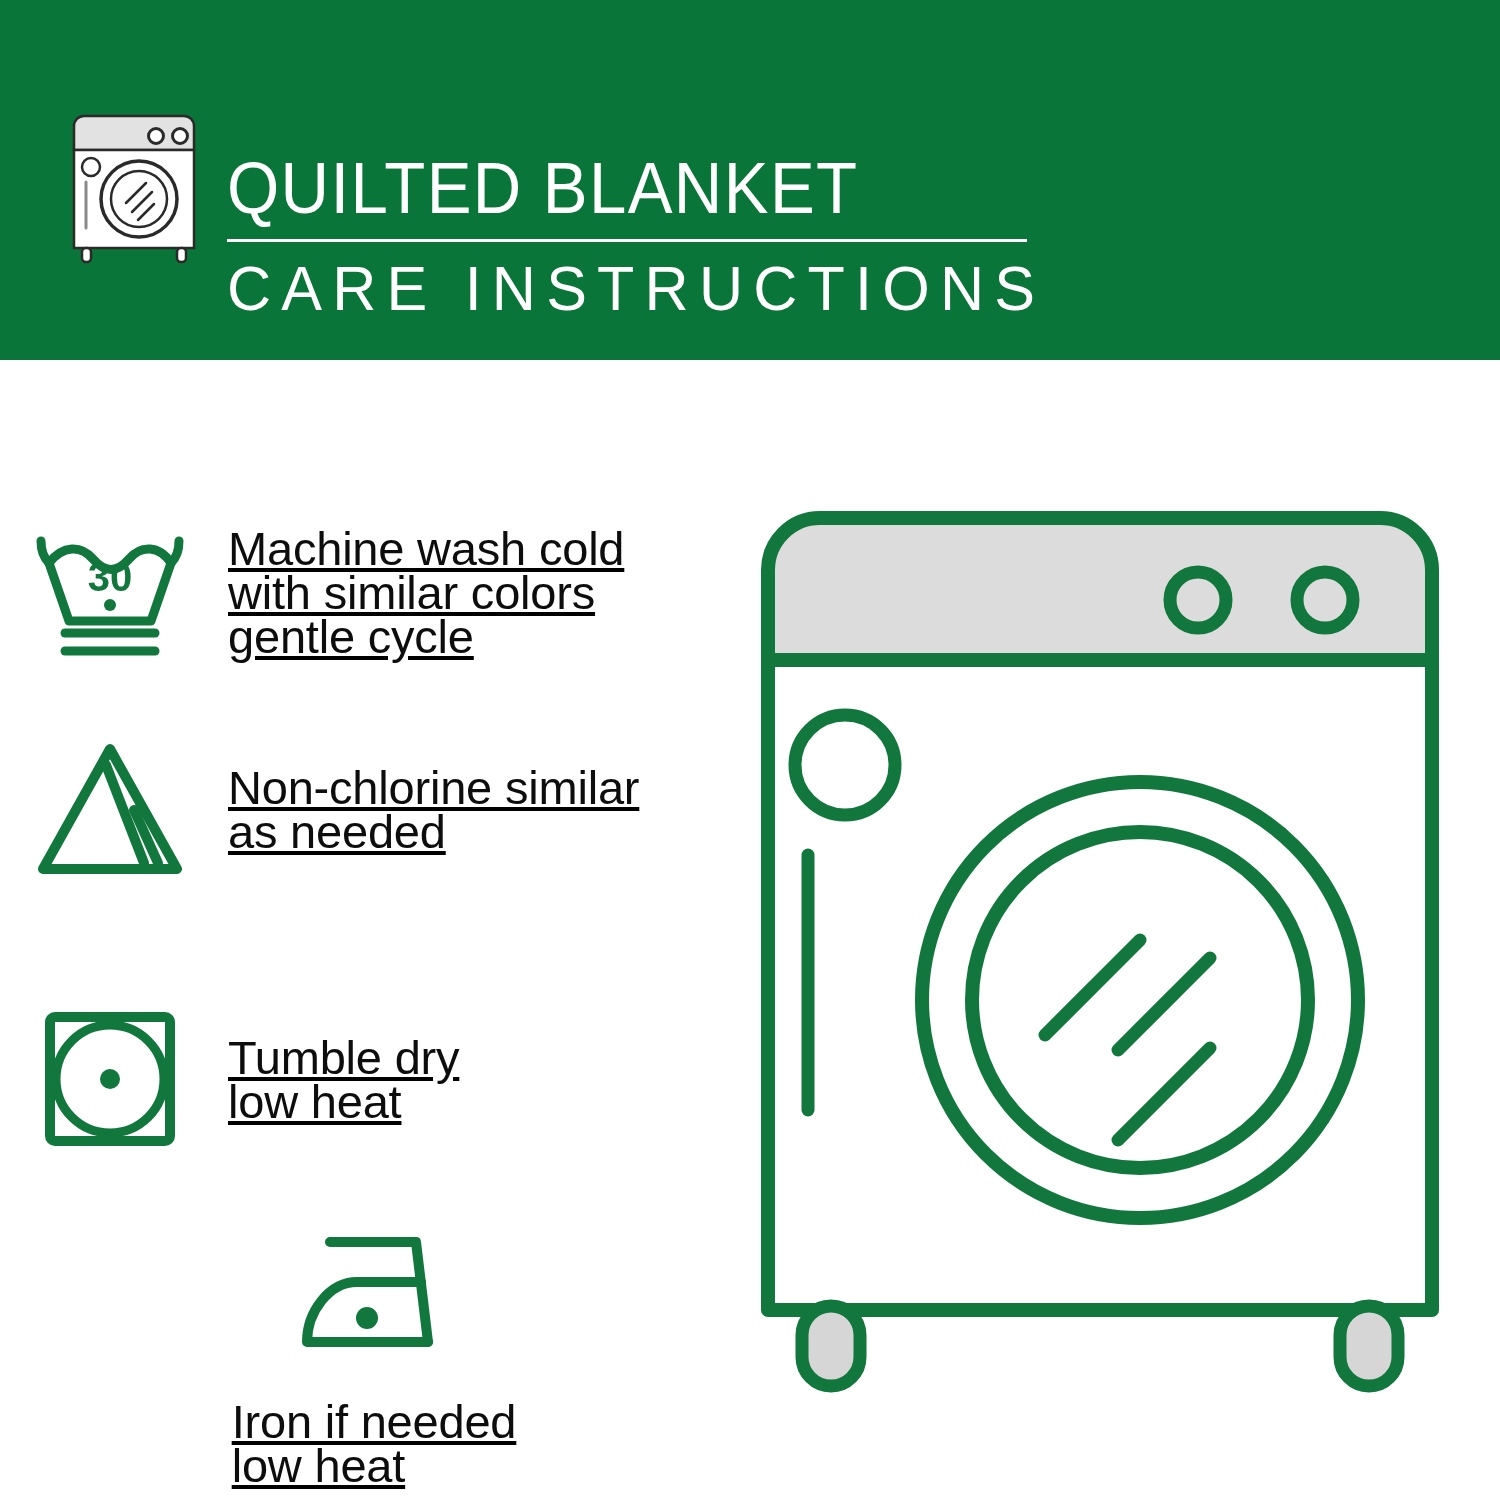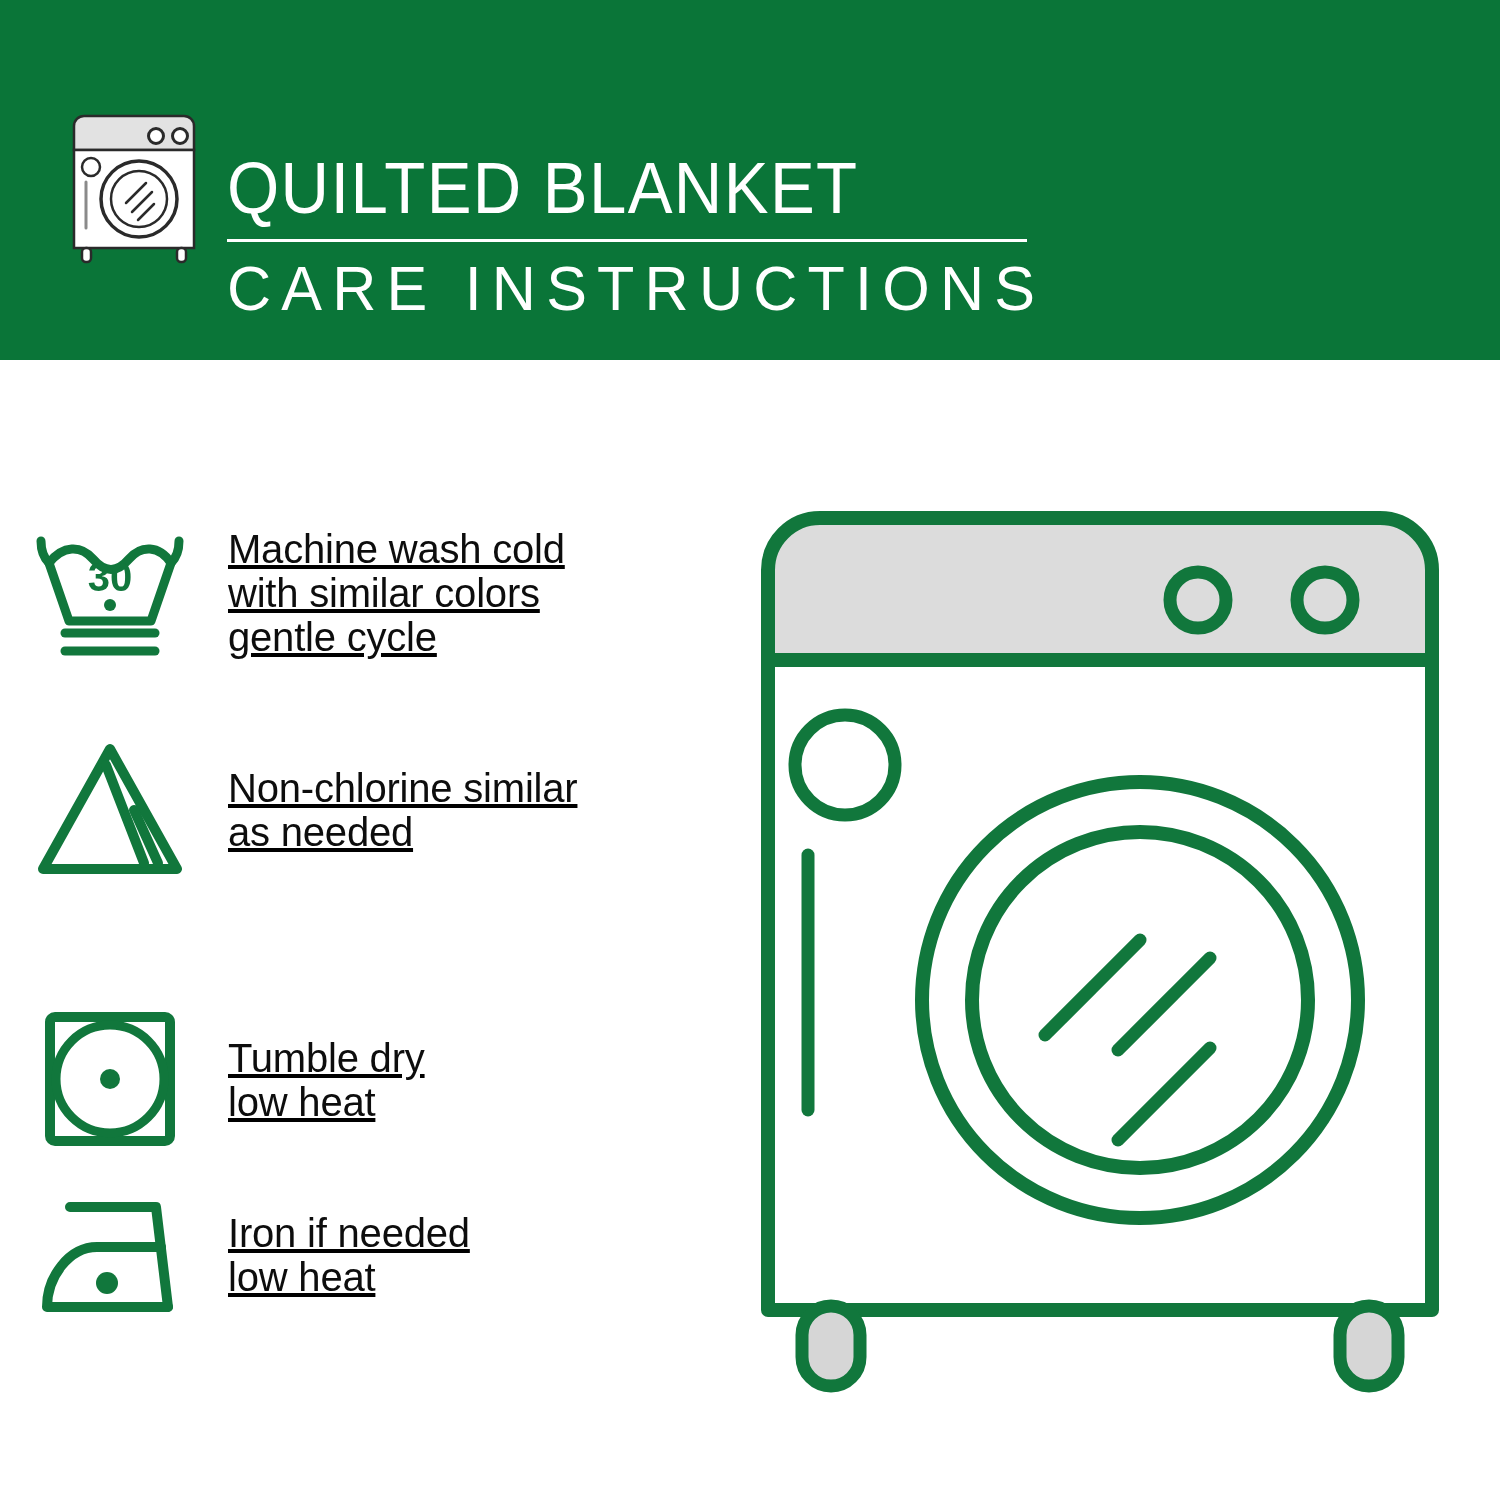--- a/index.html
+++ b/index.html
@@ -87,32 +87,32 @@
   .instruction-icon {
     width: 220px;
     flex: 0 0 220px;
     display: flex;
     align-items: center;
     justify-content: center;
   }
   .instruction-text {
     flex: 1 1 auto;
     font-family: "Liberation Sans", sans-serif;
-    font-size: 40px;
+    font-size: 47px;
     line-height: 44px;
     color: #0d0d0d;
     letter-spacing: -0.2px;
     white-space: pre-line;
     padding-left: 8px;
   }
 
   #row-wash   { top: 148px; height: 170px; }
   #row-bleach { top: 370px; height: 160px; }
   #row-dry    { top: 640px; height: 160px; }
-  #row-iron   { top: 820px; height: 150px; }
+  #row-iron   { top: 820px; height: 150px; flex-direction: column; }
 
   
   #machine-illustration {
     position: absolute;
     left: 740px;
     top: 490px;
     width: 720px;
     height: 920px;
   }
 </style>

